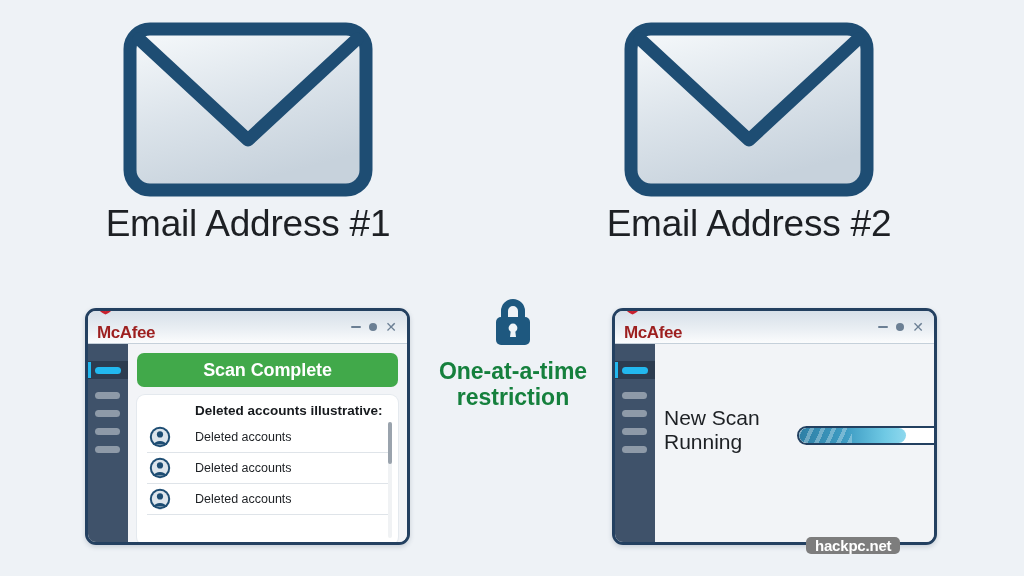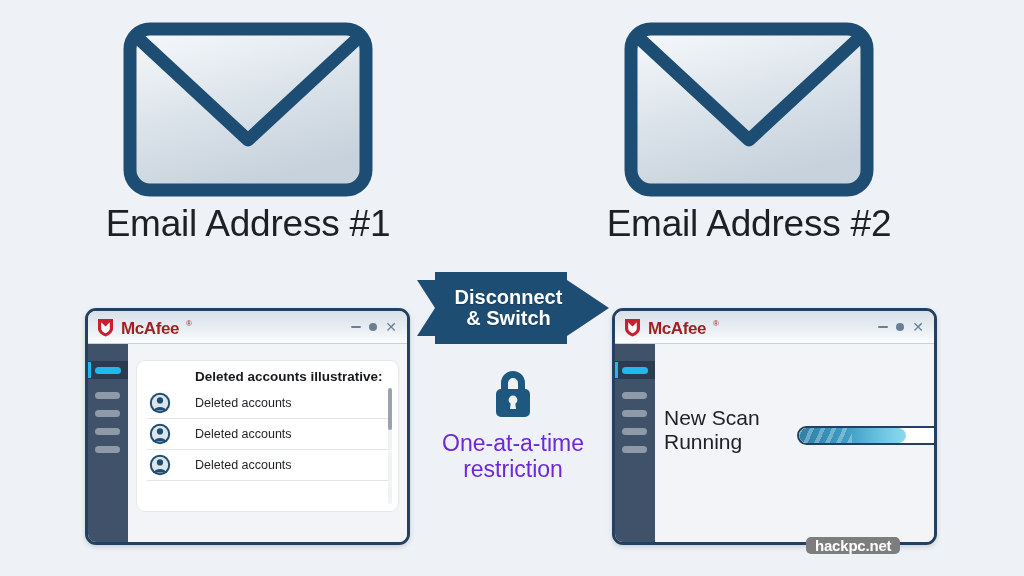--- a/index.html
+++ b/index.html
@@ -28,21 +28,21 @@
   .arrow-svg{position:absolute;left:0;top:0;}
   .arrow-text{
     position:absolute;left:0;top:0;width:175px;height:72px;
     display:flex;flex-direction:column;align-items:center;justify-content:center;
     color:#ffffff;font-weight:bold;font-size:20px;line-height:1.05;
     text-shadow:0 1px 1px rgba(0,0,0,.25);
     padding-left:8px;box-sizing:border-box;
   }
   .lock-wrap{margin-top:22px;display:flex;justify-content:center;}
   .restrict-text{
-    margin-top:8px;font-size:23px;color:#6d28d9;line-height:1.13;font-weight:400;
+    margin-top:8px;font-size:23px;color:#15803d;line-height:1.13;font-weight:700;
   }
 
   
   .win{
     position:absolute;
     border:3px solid #234060;
     border-radius:11px;
     background:#f2f4f7;
     box-sizing:border-box;
     overflow:hidden;
@@ -51,21 +51,21 @@
   .win-left{left:85px;top:308px;width:325px;height:237px;}
   .win-right{left:612px;top:308px;width:325px;height:237px;}
 
   .titlebar{
     height:33px;
     background:linear-gradient(180deg,#d7e0e9 0%,#e9eef3 55%,#fbfcfd 100%);
     display:flex;align-items:center;justify-content:space-between;
     padding:0 10px 0 9px;box-sizing:border-box;
     border-bottom:1px solid #c5d0da;
   }
-  .brand{display:flex;align-items:flex-start;gap:7px;}
+  .brand{display:flex;align-items:flex-start;gap:7px;flex-direction:column;}
   .brand-name{
     font-size:17px;font-weight:bold;color:#9d1f1f;letter-spacing:-0.4px;
     line-height:1;margin-top:2px;
   }
   .brand-tm{font-size:8px;color:#9d1f1f;line-height:1;margin-top:2px;}
   .wctrls{display:flex;align-items:center;gap:8px;color:#6b7f94;}
   .wc-min{width:10px;height:2px;background:#6b7f94;border-radius:1px;}
   .wc-max{width:8px;height:8px;border-radius:50%;background:#6b7f94;}
   .wc-close{font-size:14px;line-height:1;color:#6b7f94;font-weight:400;}
 
@@ -162,29 +162,20 @@
         </linearGradient>
       </defs>
       <rect x="7" y="7" width="236" height="161" rx="20" ry="20" fill="url(#envgrad2)" stroke="#1e4d73" stroke-width="13"></rect>
       <path d="M 16 17 L 125 118 L 234 17" fill="none" stroke="#1e4d73" stroke-width="13" stroke-linejoin="round" stroke-linecap="round"></path>
     </svg>
     <div class="env-label">Email Address #2</div>
   </div>
 
   <div class="center-col">
 
-    <div class="arrow-wrap">
-      <svg class="arrow-svg" width="192" height="72" viewBox="0 0 192 72">
-        <path d="M 0 8 L 18 8 L 18 0 L 150 0 L 150 8 L 192 36 L 150 64 L 150 72 L 18 72 L 18 64 L 0 64 L 18 36 Z" fill="#1e4d73"></path>
-      </svg>
-      <div class="arrow-text">
-        <span>Disconnect</span>
-        <span>&amp; Switch</span>
-      </div>
-    </div>
 
     <div class="lock-wrap">
       <svg width="56" height="56" viewBox="0 0 56 56">
         <path d="M 16 24 L 16 17 A 12 12 0 0 1 40 17 L 40 24 L 33 24 L 33 17 A 5 5 0 0 0 23 17 L 23 24 Z" fill="#1e587f"></path>
         <rect x="11" y="23" width="34" height="28" rx="5" ry="5" fill="#1e587f"></rect>
         <circle cx="28" cy="34" r="4.4" fill="#f0f4f7"></circle>
         <path d="M 26.1 34.5 L 29.9 34.5 L 31 43 L 25 43 Z" fill="#f0f4f7"></path>
       </svg>
     </div>
 
@@ -227,20 +218,21 @@
         </div>
         <div class="side-item">
           <span class="side-pill"></span>
         </div>
         <div class="side-item">
           <span class="side-pill"></span>
         </div>
       </div>
 
       <div class="content">
+        <div class="scan-banner">Scan Complete</div>
 
         <div class="list-card">
           <div class="list-title">Deleted accounts illustrative:</div>
 
           <div class="acct-row">
             <svg width="22" height="22" viewBox="0 0 22 22">
               <circle cx="11" cy="11" r="10.2" fill="#1e4d73"></circle>
               <circle cx="11" cy="11" r="8.2" fill="#dde5ec"></circle>
               <circle cx="11" cy="8.4" r="3.1" fill="#1e4d73"></circle>
               <path d="M 4.4 18.6 A 7.2 6.2 0 0 1 17.6 18.6 Z" fill="#1e4d73"></path>

